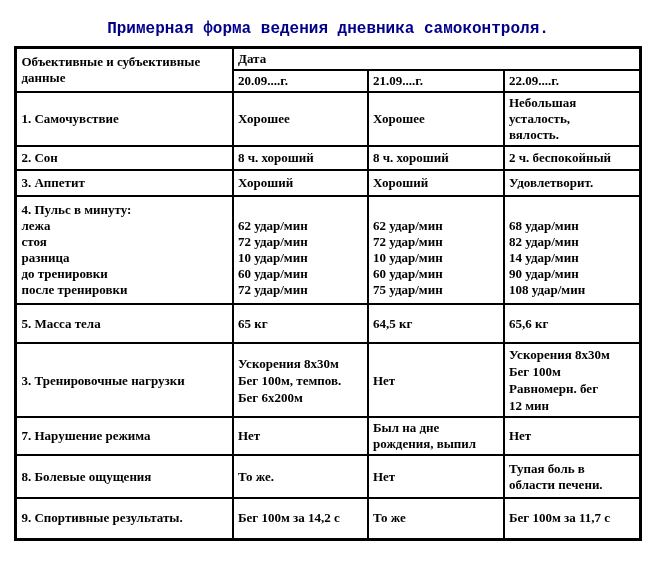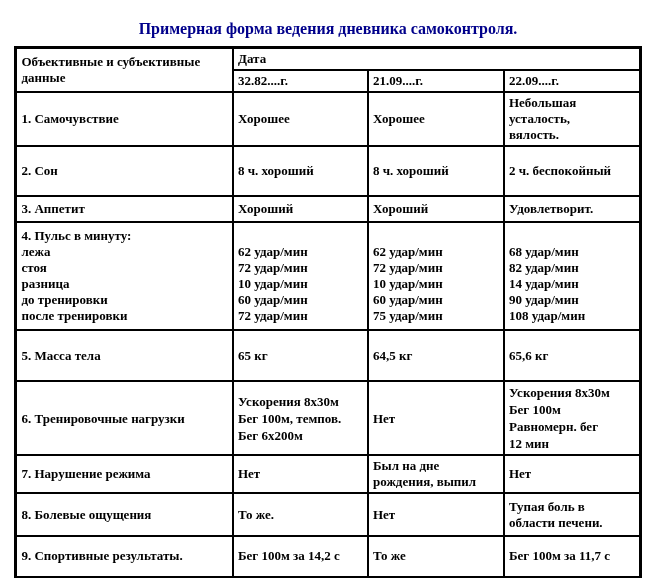--- a/index.html
+++ b/index.html
@@ -14,20 +14,21 @@
     font-family: "Liberation Serif", "DejaVu Serif", serif;
     color: #000000;
   }
   .page-title {
     margin-top: 20px;
     margin-bottom: 8px;
     text-align: center;
     font-size: 16px;
     font-weight: bold;
     color: #00008B;
+    font-family: Liberation Mono, monospace;
   }
   table.diary {
     border-collapse: collapse;
     table-layout: fixed;
     width: 624px;
     margin: 0 auto;
     border: 3px solid #000000;
   }
   table.diary td {
     border: 2px solid #000000;
@@ -67,62 +68,62 @@
     <col style="width:136px">
     <col style="width:136px">
   </colgroup>
 
   <tbody>
       <tr style="height:21px">
     <td rowspan="2">Объективные и субъективные<br>данные</td>
     <td colspan="3">Дата</td>
   </tr>
   <tr style="height:21px">
-    <td>32.82....г.</td>
+    <td>20.09....г.</td>
     <td>21.09....г.</td>
     <td>22.09....г.</td>
   </tr>
 
   <tr style="height:50px">
     <td class="label-cell">1. Самочувствие</td>
     <td>Хорошее</td>
     <td>Хорошее</td>
     <td>Небольшая<br>усталость,<br>вялость.</td>
   </tr>
 
-  <tr style="height:50px">
+  <tr style="height:24px">
     <td class="label-cell">2. Сон</td>
     <td>8 ч. хороший</td>
     <td>8 ч. хороший</td>
     <td>2 ч. беспокойный</td>
   </tr>
 
   <tr style="height:26px">
     <td class="label-cell">3. Аппетит</td>
     <td>Хороший</td>
     <td>Хороший</td>
     <td>Удовлетворит.</td>
   </tr>
 
   <tr class="pulse-row" style="height:108px">
     <td class="label-cell">4. Пульс в минуту:<br>лежа<br>стоя<br>разница<br>до тренировки<br>после тренировки</td>
     <td><br>62 удар/мин<br>72 удар/мин<br>10 удар/мин<br>60 удар/мин<br>72 удар/мин</td>
     <td><br>62 удар/мин<br>72 удар/мин<br>10 удар/мин<br>60 удар/мин<br>75 удар/мин</td>
     <td><br>68 удар/мин<br>82 удар/мин<br>14 удар/мин<br>90 удар/мин<br>108 удар/мин</td>
   </tr>
 
-  <tr style="height:51px">
+  <tr style="height:39px">
     <td class="label-cell">5. Масса тела</td>
     <td>65 кг</td>
     <td>64,5 кг</td>
     <td>65,6 кг</td>
   </tr>
 
   <tr class="loads-row" style="height:70px">
-    <td class="label-cell">6. Тренировочные нагрузки</td>
+    <td class="label-cell">3. Тренировочные нагрузки</td>
     <td class="left">Ускорения 8х30м<br>Бег 100м, темпов.<br>Бег 6х200м</td>
     <td>Нет</td>
     <td class="left">Ускорения 8х30м<br>Бег 100м<br>Равномерн. бег<br>12 мин</td>
   </tr>
 
   <tr style="height:37px">
     <td class="label-cell">7. Нарушение режима</td>
     <td>Нет</td>
     <td>Был на дне<br>рождения, выпил</td>
     <td>Нет</td>

